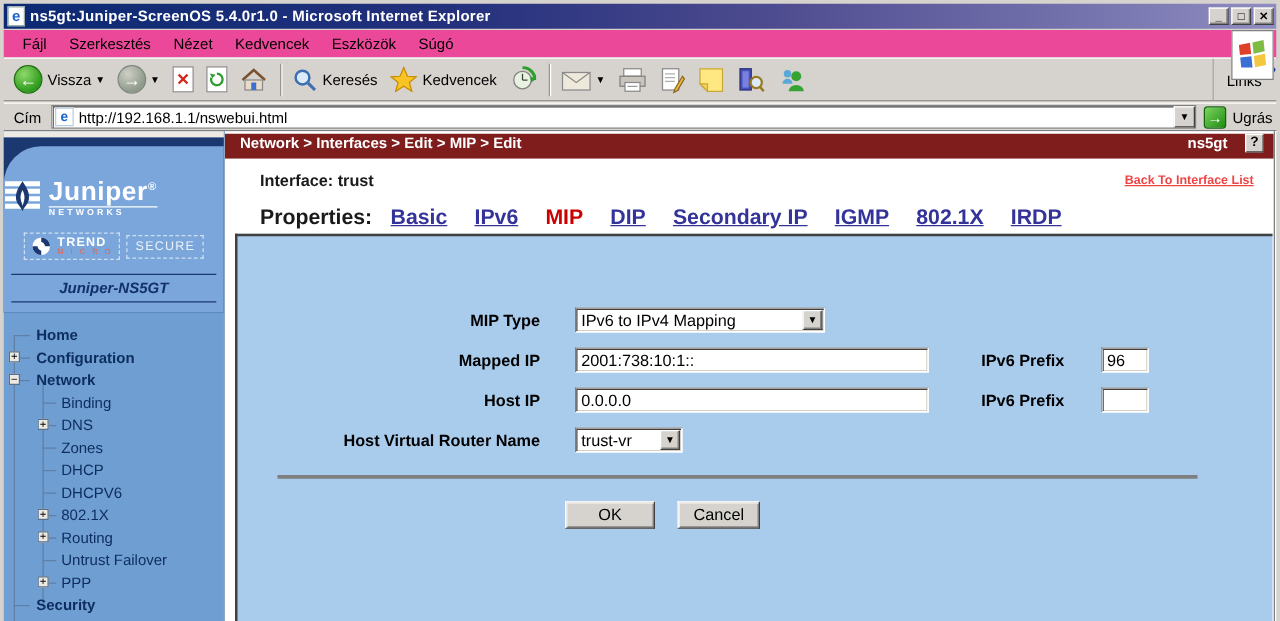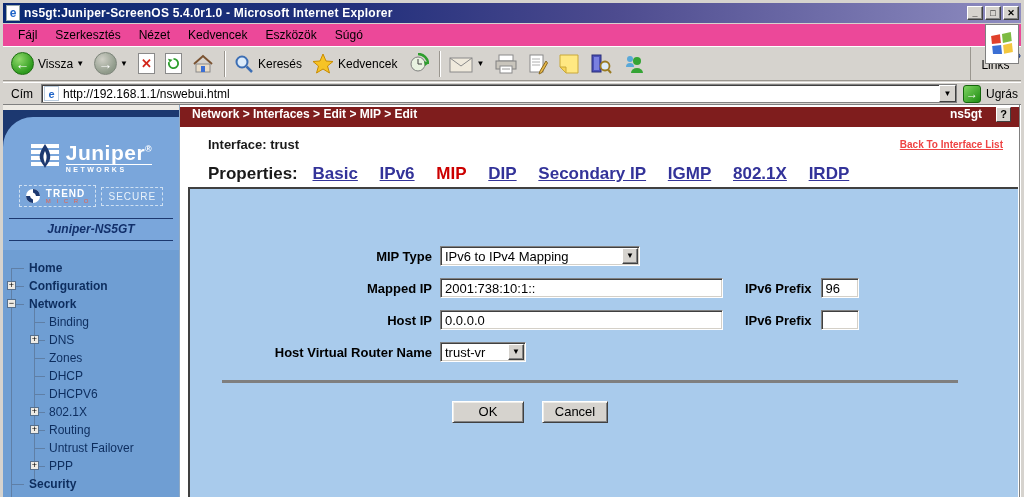--- a/index.html
+++ b/index.html
@@ -70,21 +70,21 @@
 
   
   .main { position:absolute; left:3px; top:105px; right:0; bottom:0; display:flex; }
 
   
   .sidebar { width:177px; background:#6F9ED3; position:relative; border-right:1px solid #8FA9C4; }
   .sb-whitecap { height:5px; background:#EDEAE4; }
   .sb-top { position:relative; height:140px; background:#1C3870; }
   .sb-panel { position:absolute; left:0; right:0; top:7px; bottom:0; background:#7AA6DB;
     border-top-left-radius:30px; }
-  .logo-row { display:flex; align-items:center; justify-content:center; margin-top:22px; }
+  .logo-row { display:flex; align-items:center; margin-top:22px; }
   .logo-text { margin-left:6px; }
   .logo-name { color:#fff; font-weight:bold; font-size:21px; letter-spacing:.5px; line-height:20px; }
   .logo-reg { font-size:9px; vertical-align:super; }
   .logo-sub { color:#fff; font-size:7px; letter-spacing:2.5px; border-top:1px solid #fff;
     margin-top:1px; padding-top:1px; text-align:left; font-weight:bold; }
   .trend-row { display:flex; align-items:center; justify-content:center; margin-top:12px; }
   .trend-box { border:1px dashed #cfe0f2; display:flex; align-items:center; padding:2px 5px; }
   .trend-txt1 { color:#fff; font-weight:bold; font-size:10px; letter-spacing:1px; line-height:9px; }
   .trend-txt2 { color:#E8624A; font-size:6px; letter-spacing:2px; line-height:6px; }
   .secure-box { border:1px dashed #cfe0f2; color:#EAF2FA; font-size:10px; letter-spacing:1px;
@@ -121,21 +121,21 @@
   .iface-title { font-weight:bold; font-size:13px; color:#1A1A1A; }
   .back-link { font-weight:bold; font-size:10px; color:#ef4444; text-decoration:underline; }
   .head-row2 { padding:12px 16px 0 28px; font-size:17px; }
   .props-lbl { font-weight:bold; color:#1A1A1A; margin-right:10px; }
   .ptab { font-weight:bold; color:#333399; text-decoration:underline; margin-right:17px; }
   .ptab.active { color:#CC0000; text-decoration:none; }
 
   .panel { position:absolute; left:8px; right:6px; top:82px; bottom:0; background:#A9CBEC;
     border-top:2px solid #404040; border-left:2px solid #404040; }
   .form { margin-top:56px; }
-  .frow { display:flex; align-items:center; margin-bottom:10px; height:22px; }
+  .frow { display:flex; align-items:center; margin-bottom:10px; height:22px;gap:20px; }
   .flabel { width:250px; text-align:right; font-weight:bold; font-size:13px; color:#000; padding-right:8px; }
   .sunken { background:#fff; border:1px solid; border-color:#808080 #fff #fff #808080;
     box-shadow:inset 1px 1px 0 #404040, inset -1px -1px 0 #d4d0c8; }
   .tinput { height:20px; font-family:"Liberation Sans",sans-serif; font-size:13px;
     padding:1px 4px; outline:none; }
   .w283 { width:283px; } .w38 { width:38px; }
   .plabel { font-weight:bold; font-size:13px; color:#000; margin-left:22px; margin-right:9px; }
   .combo { height:20px; display:flex; align-items:center; }
   .combo .ctext { flex:1; font-size:13px; padding:0 4px; white-space:nowrap; overflow:hidden; }
   .combo .cbtn { width:16px; height:16px; background:#D6D3CE; border:1px solid;

